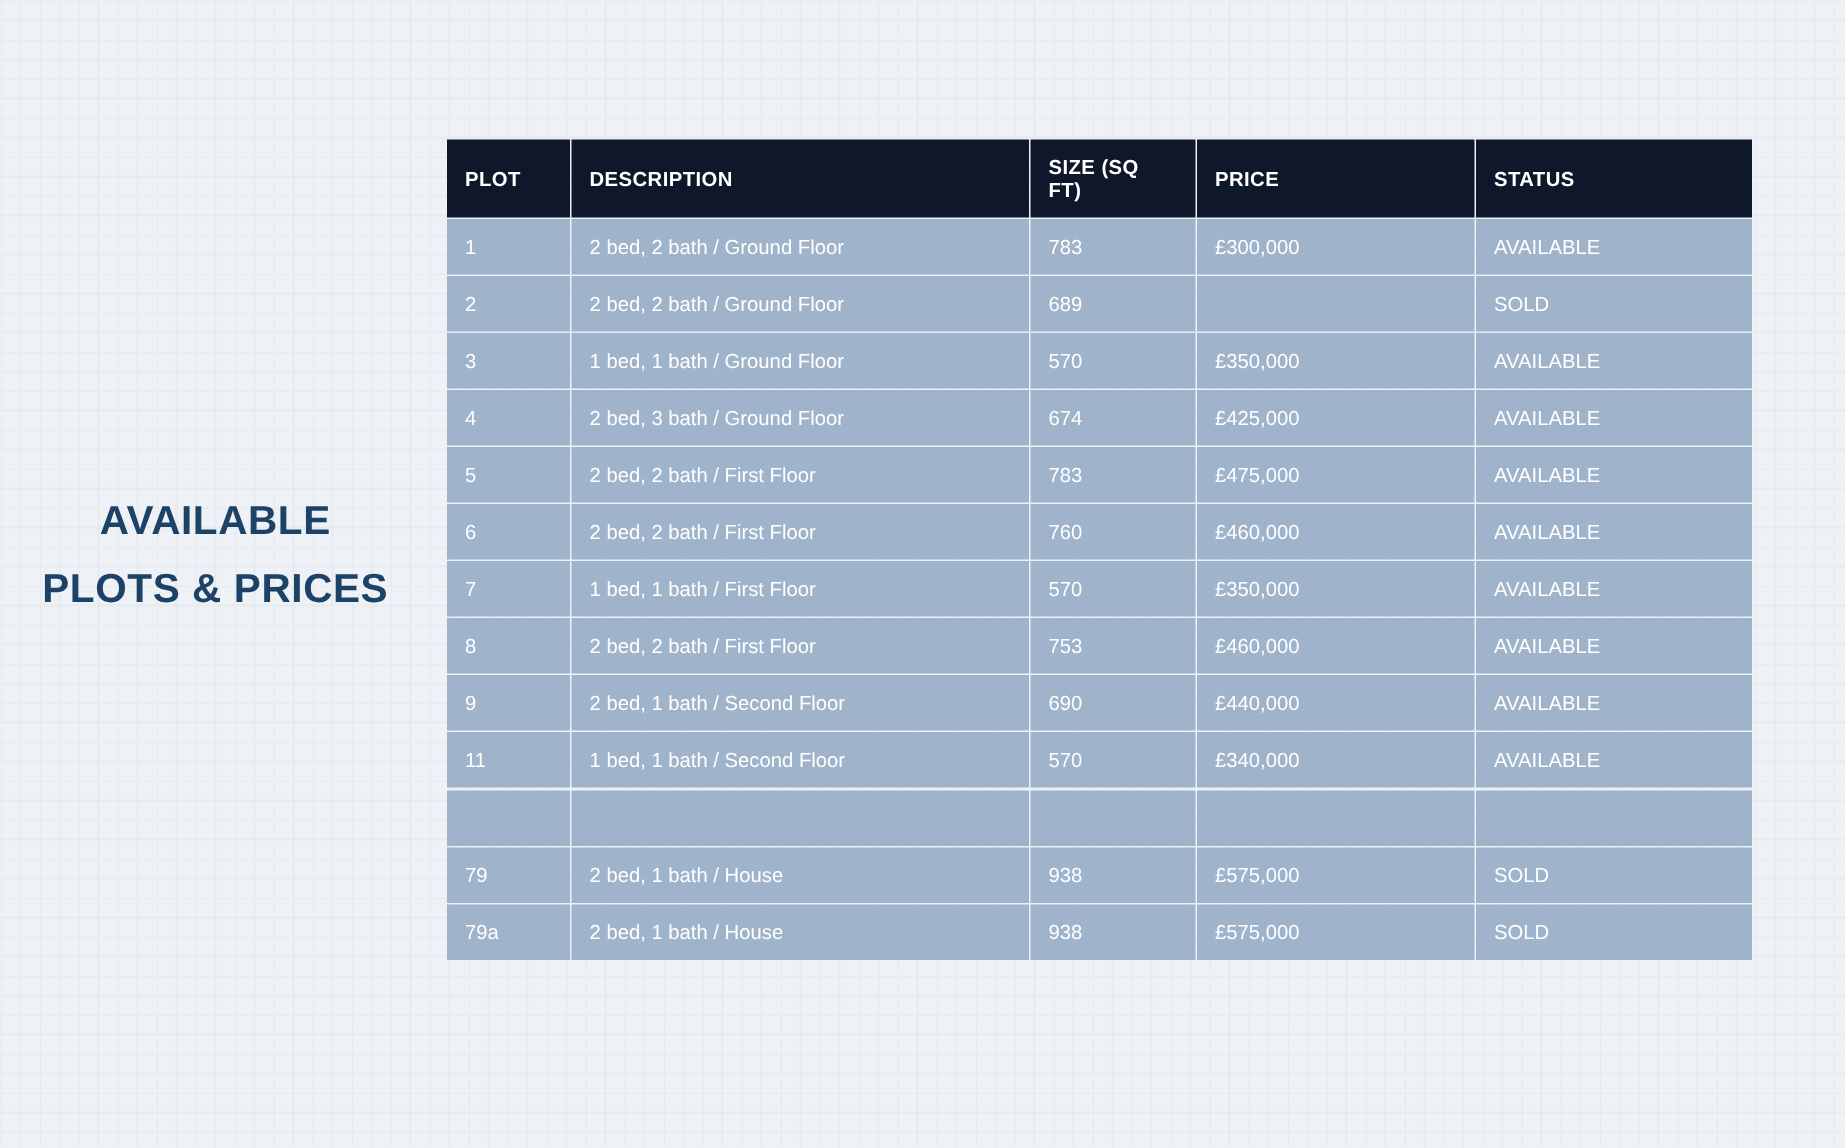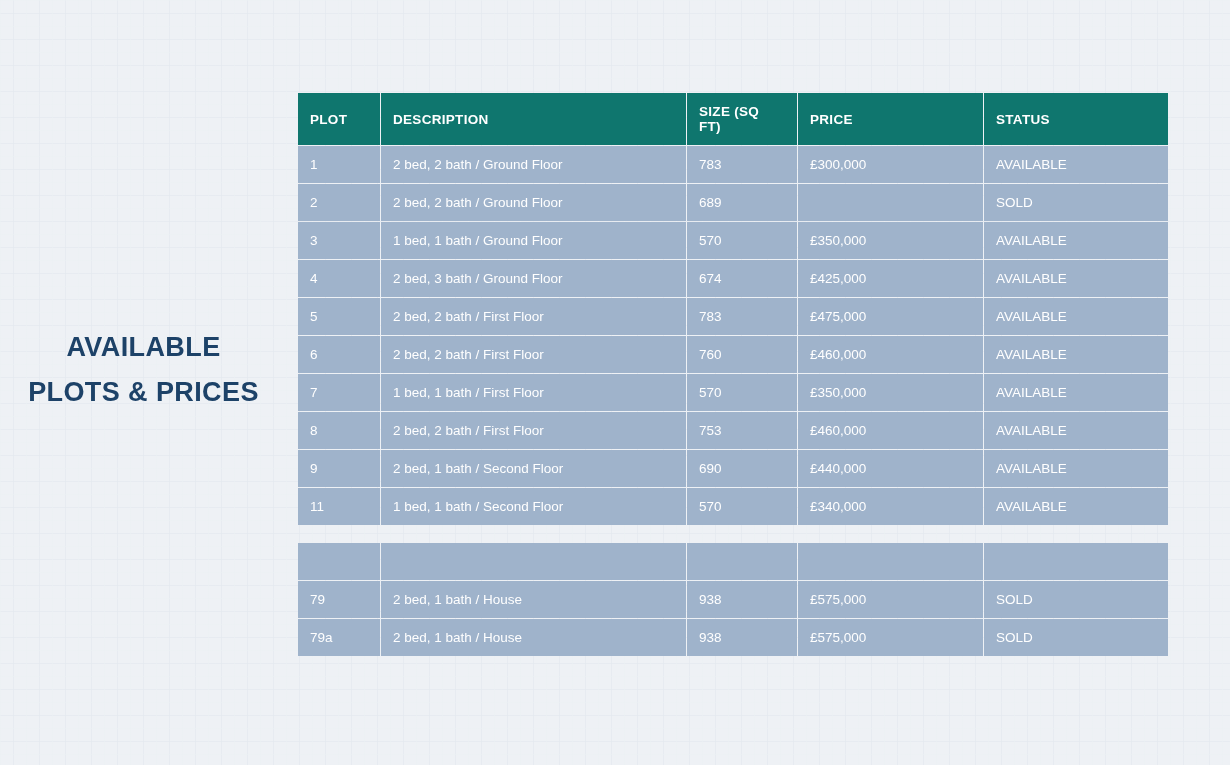--- a/index.html
+++ b/index.html
@@ -63,21 +63,21 @@
   }
 
   table.plots {
     border-collapse: separate;
     border-spacing: 1px;
     width: 866px;
     table-layout: fixed;
   }
 
   table.plots th {
-    background: #0f766e;
+    background: #0f172a;
     color: #ffffff;
     font-size: 13.5px;
     font-weight: bold;
     text-align: left;
     padding: 11px 12px;
     letter-spacing: .3px;
     height: 15px;
   }
   table.plots td {
     background: #9fb3cb;
@@ -96,21 +96,21 @@
   col.c-price  { width: 185px; }
   col.c-status { width: 184px; }
 
   .spacer-row td {
     background: transparent;
     padding: 0;
     height: 22px;
   }
 
   .second-table {
-    margin-top: 16px;
+    margin-top: 0;
   }
 </style>
 </head>
 <body>
 
 <div class="page">
   <div class="bg-texture"></div>
   <div class="bg-texture2"></div>
 
   <div class="title-block">

